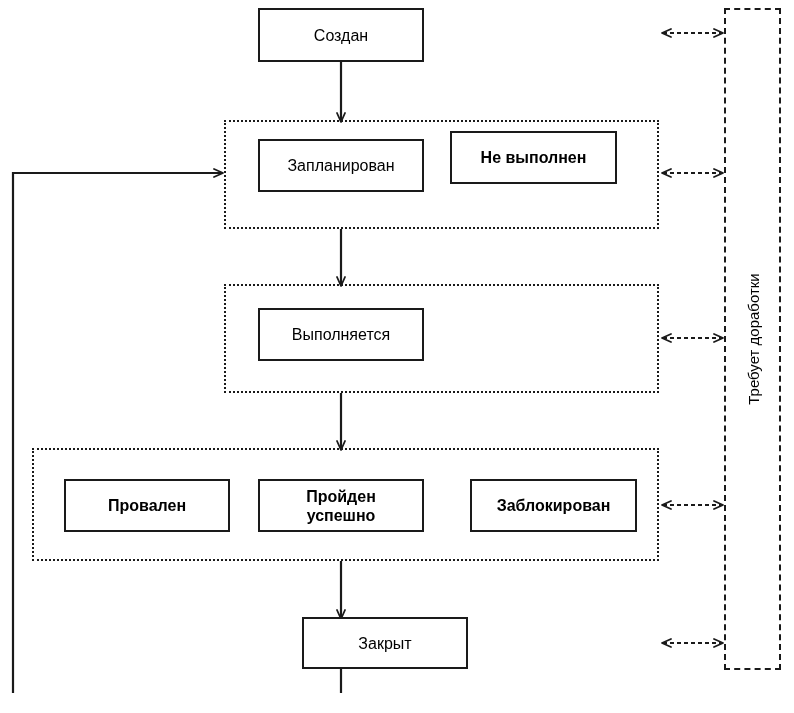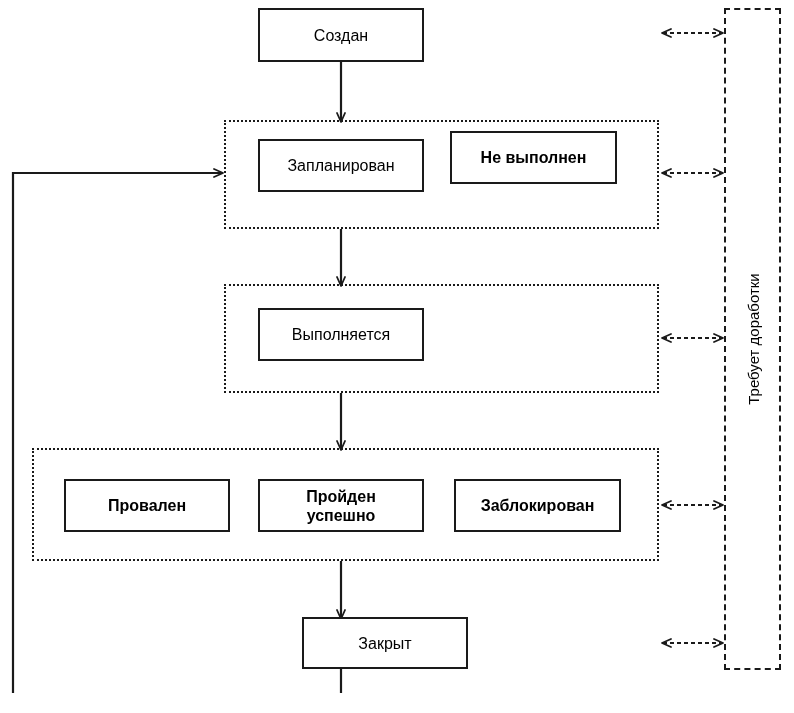--- a/index.html
+++ b/index.html
@@ -137,21 +137,21 @@
     <span>Провален</span>
   </div>
 
   <div class="state-box bold" style="left:258px; top:479px; width:166px; height:53px;">
     <span>
       <span style="display:block;">Пройден</span>
       <span style="display:block;">успешно</span>
     </span>
   </div>
 
-  <div class="state-box bold" style="left:454px; top:479px; width:167px; height:53px;">
+  <div class="state-box bold" style="left:470px; top:479px; width:167px; height:53px;">
     <span>Заблокирован</span>
   </div>
 
   <div class="state-box" style="left:258px; top:617px; width:166px; height:52px;margin-left:44px;">
     <span>Закрыт</span>
   </div>
 
   <div class="side-panel" style="left:724px; top:8px; width:57px; height:662px;">
     <span class="side-panel-label">Требует доработки</span>
   </div>

